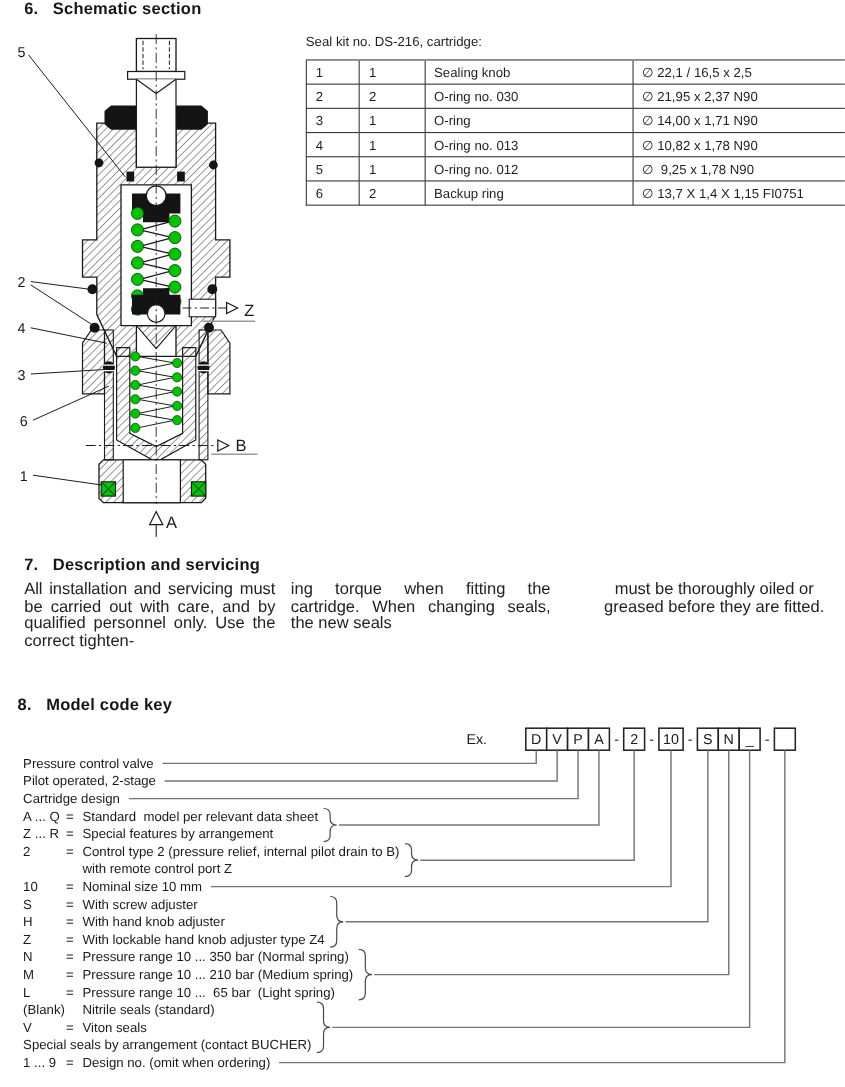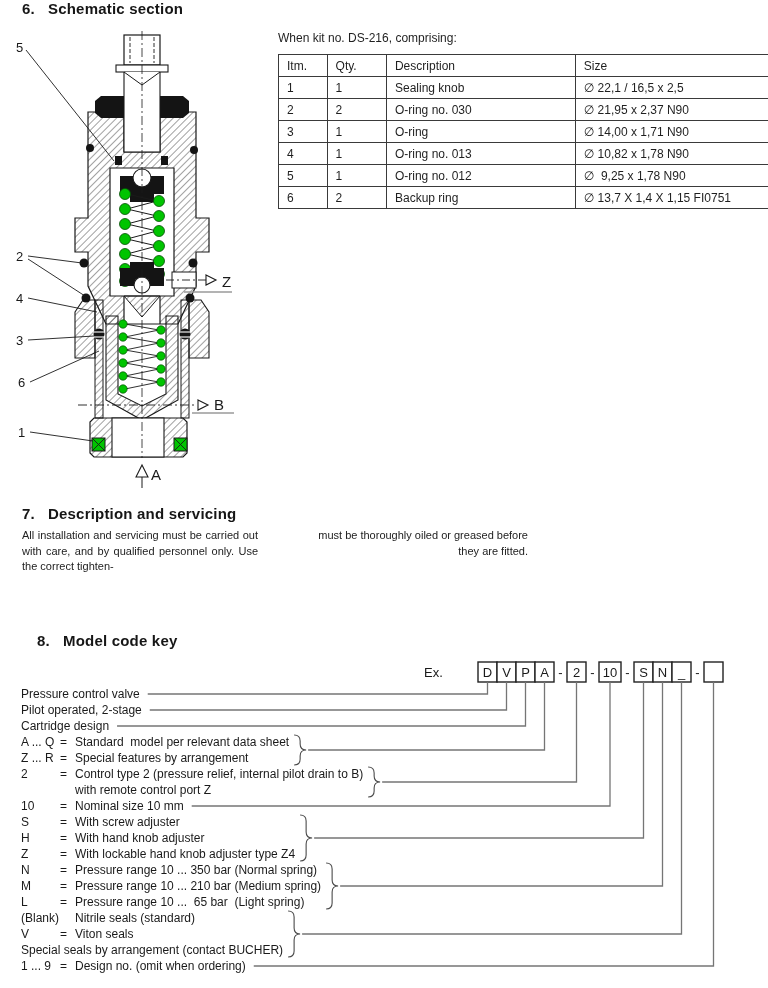--- a/index.html
+++ b/index.html
@@ -12,24 +12,24 @@
   #sealkit-caption{left:278px;top:31px;font-size:12px;}
   table.sealkit{position:absolute;left:278px;top:54px;border-collapse:collapse;border-top:1px solid #3a3a3a;}
   table.sealkit td{border-bottom:1px solid #3a3a3a;font-size:12px;height:21px;
        padding:0 0 0 8px;white-space:pre;vertical-align:middle;color:#1f1f1f;}
   table.sealkit td.c0{width:40px;border-left:1px solid #3a3a3a;border-right:1px solid #3a3a3a;}
   table.sealkit td.c1{width:51px;border-right:1px solid #3a3a3a;}
   table.sealkit td.c2{width:182px;border-right:1px solid #3a3a3a;}
   table.sealkit td.c3{width:185px;}
   
   #sec7-cols{left:22px;top:528px;width:740px;display:flex;}
-  #sec7-cols .col{font-size:11px;line-height:15.6px;text-align:justify;color:#222;}
+  #sec7-cols .col{font-size:15px;line-height:15.6px;text-align:justify;color:#222;}
   #sec7-cols .col1{width:236px;margin-right:14px;}
   #sec7-cols .col2{width:244px;margin-right:13px;}
-  #sec7-cols .col3{width:233px;text-align:right;margin-left:23px;}
+  #sec7-cols .col3{width:233px;text-align:center;margin-left:23px;}
   svg text{white-space:pre;}
 </style>
 </head>
 <body>
 
 <h2 class="sec abs" style="left:22px;top:0;"><span class="num">6.</span><span>Schematic section</span></h2>
 
 <svg class="abs" style="left:8px;top:28px;" width="250" height="462" viewBox="0 0 250 462">
   <defs>
     <pattern id="h45" width="5" height="5" patternUnits="userSpaceOnUse" patternTransform="rotate(45)">
@@ -184,29 +184,23 @@
   <g font-size="13" fill="#1a1a1a">
     <text x="8" y="24">5</text>
     <text x="8" y="233">2</text>
     <text x="8" y="275">4</text>
     <text x="8" y="317">3</text>
     <text x="10" y="359">6</text>
     <text x="10" y="409">1</text>
   </g>
 </svg>
 
-<div class="abs" id="sealkit-caption">When kit no. DS-216, comprising:</div>
+<div class="abs" id="sealkit-caption">Seal kit no. DS-216, cartridge:</div>
 <table class="sealkit">
   <tbody>
-    <tr>
-      <td class="c0">Itm.</td>
-      <td class="c1">Qty.</td>
-      <td class="c2">Description</td>
-      <td class="c3">Size</td>
-    </tr>
     <tr>
       <td class="c0">1</td>
       <td class="c1">1</td>
       <td class="c2">Sealing knob</td>
       <td class="c3">∅ 22,1 / 16,5 x 2,5</td>
     </tr>
     <tr>
       <td class="c0">2</td>
       <td class="c1">2</td>
       <td class="c2">O-ring no. 030</td>
@@ -235,24 +229,25 @@
       <td class="c1">2</td>
       <td class="c2">Backup ring</td>
       <td class="c3">∅ 13,7 X 1,4 X 1,15 FI0751</td>
     </tr>
   </tbody>
 </table>
 
 <h2 class="sec abs" style="left:22px;top:505px;"><span class="num">7.</span><span>Description and servicing</span></h2>
 <div class="abs" id="sec7-cols">
   <div class="col col1">All installation and servicing  must be carried out with care, and by qualified personnel only. Use the correct tighten-</div>
+  <div class="col col2">ing torque when fitting the cartridge. When changing seals, the new seals</div>
   <div class="col col3">must be thoroughly oiled or greased before they are fitted.</div>
 </div>
 
-<h2 class="sec abs" style="left:37px;top:632px;"><span class="num">8.</span><span>Model code key</span></h2>
+<h2 class="sec abs" style="left:16px;top:632px;"><span class="num">8.</span><span>Model code key</span></h2>
 <svg class="abs" id="mc-diagram" style="left:0;top:652px;" width="768" height="330" viewBox="0 0 768 330">
     <text x="424" y="24.5" font-size="13" fill="#1a1a1a" text-anchor="start">Ex.</text>
     <rect x="478" y="10" width="19" height="20" fill="#fff" stroke="#222" stroke-width="1.4"></rect>
     <text x="487.5" y="24.5" font-size="13" fill="#1a1a1a" text-anchor="middle">D</text>
     <rect x="497" y="10" width="19" height="20" fill="#fff" stroke="#222" stroke-width="1.4"></rect>
     <text x="506.5" y="24.5" font-size="13" fill="#1a1a1a" text-anchor="middle">V</text>
     <rect x="516" y="10" width="19" height="20" fill="#fff" stroke="#222" stroke-width="1.4"></rect>
     <text x="525.5" y="24.5" font-size="13" fill="#1a1a1a" text-anchor="middle">P</text>
     <rect x="535" y="10" width="19" height="20" fill="#fff" stroke="#222" stroke-width="1.4"></rect>
     <text x="544.5" y="24.5" font-size="13" fill="#1a1a1a" text-anchor="middle">A</text>

